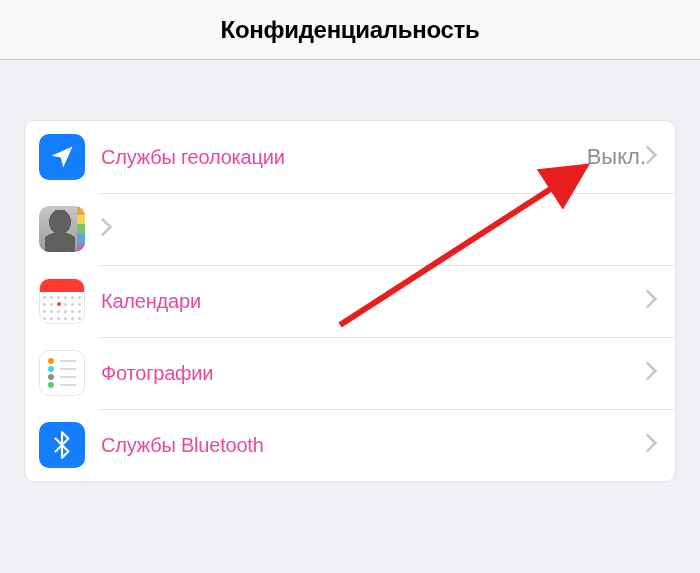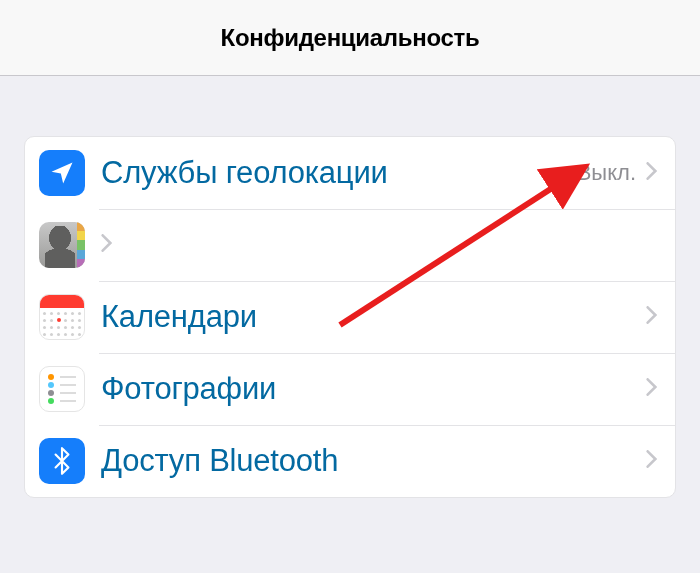--- a/index.html
+++ b/index.html
@@ -7,21 +7,21 @@
       font-family: -apple-system, "Helvetica Neue", Helvetica, Arial, sans-serif;
       background: #efeff4;
       width: 700px;
       height: 573px;
       overflow: hidden;
       position: relative;
     }
     .header {
       background: #f8f8f8;
       border-bottom: 1px solid #c8c7cc;
-      height: 76px;
+      height: 60px;
       display: flex;
       align-items: center;
       justify-content: center;
     }
     .header-title {
       font-size: 24px;
       font-weight: 600;
       color: #000;
       letter-spacing: -0.3px;
     }
@@ -55,29 +55,29 @@
       border-radius: 10px;
       margin-right: 16px;
       flex-shrink: 0;
       display: flex;
       align-items: center;
       justify-content: center;
       position: relative;
       overflow: hidden;
     }
     .row-label {
-      font-size: 31px;
-      color: #0369a1;
+      font-size: 20px;
+      color: #ec4899;
       flex: 1;
       letter-spacing: -0.2px;
     }
     .row-value {
       font-size: 22px;
       color: #8e8e93;
-      margin-right: 10px;
+      margin-right: 0;
     }
     .chevron {
       color: #c7c7cc;
     }
 
     
     .icon-location { background: #157efb; }
     .icon-location svg { width: 28px; height: 28px; }
 
     
@@ -286,21 +286,21 @@
     </div>
   </div>
 
 
   <div class="setting-row">
     <div class="icon icon-bluetooth">
       <svg viewBox="0 0 20 28" fill="none" stroke="#fff" stroke-width="2" stroke-linejoin="round" stroke-linecap="round">
         <path d="M4 8 L16 20 L10 26 L10 2 L16 8 L4 20"></path>
       </svg>
     </div>
-    <div class="row-label">Доступ Bluetooth</div>
+    <div class="row-label">Службы Bluetooth</div>
     <div class="chevron">
       <svg width="11" height="18" viewBox="0 0 8 14" fill="none" stroke="#c7c7cc" stroke-width="2" stroke-linecap="round">
           <path d="M1 1l6 6-6 6"></path>
         </svg>
     </div>
   </div>
 
 </div>
 
 <svg class="annotation-arrow" style="left:320px; top:150px;" width="300" height="190">

